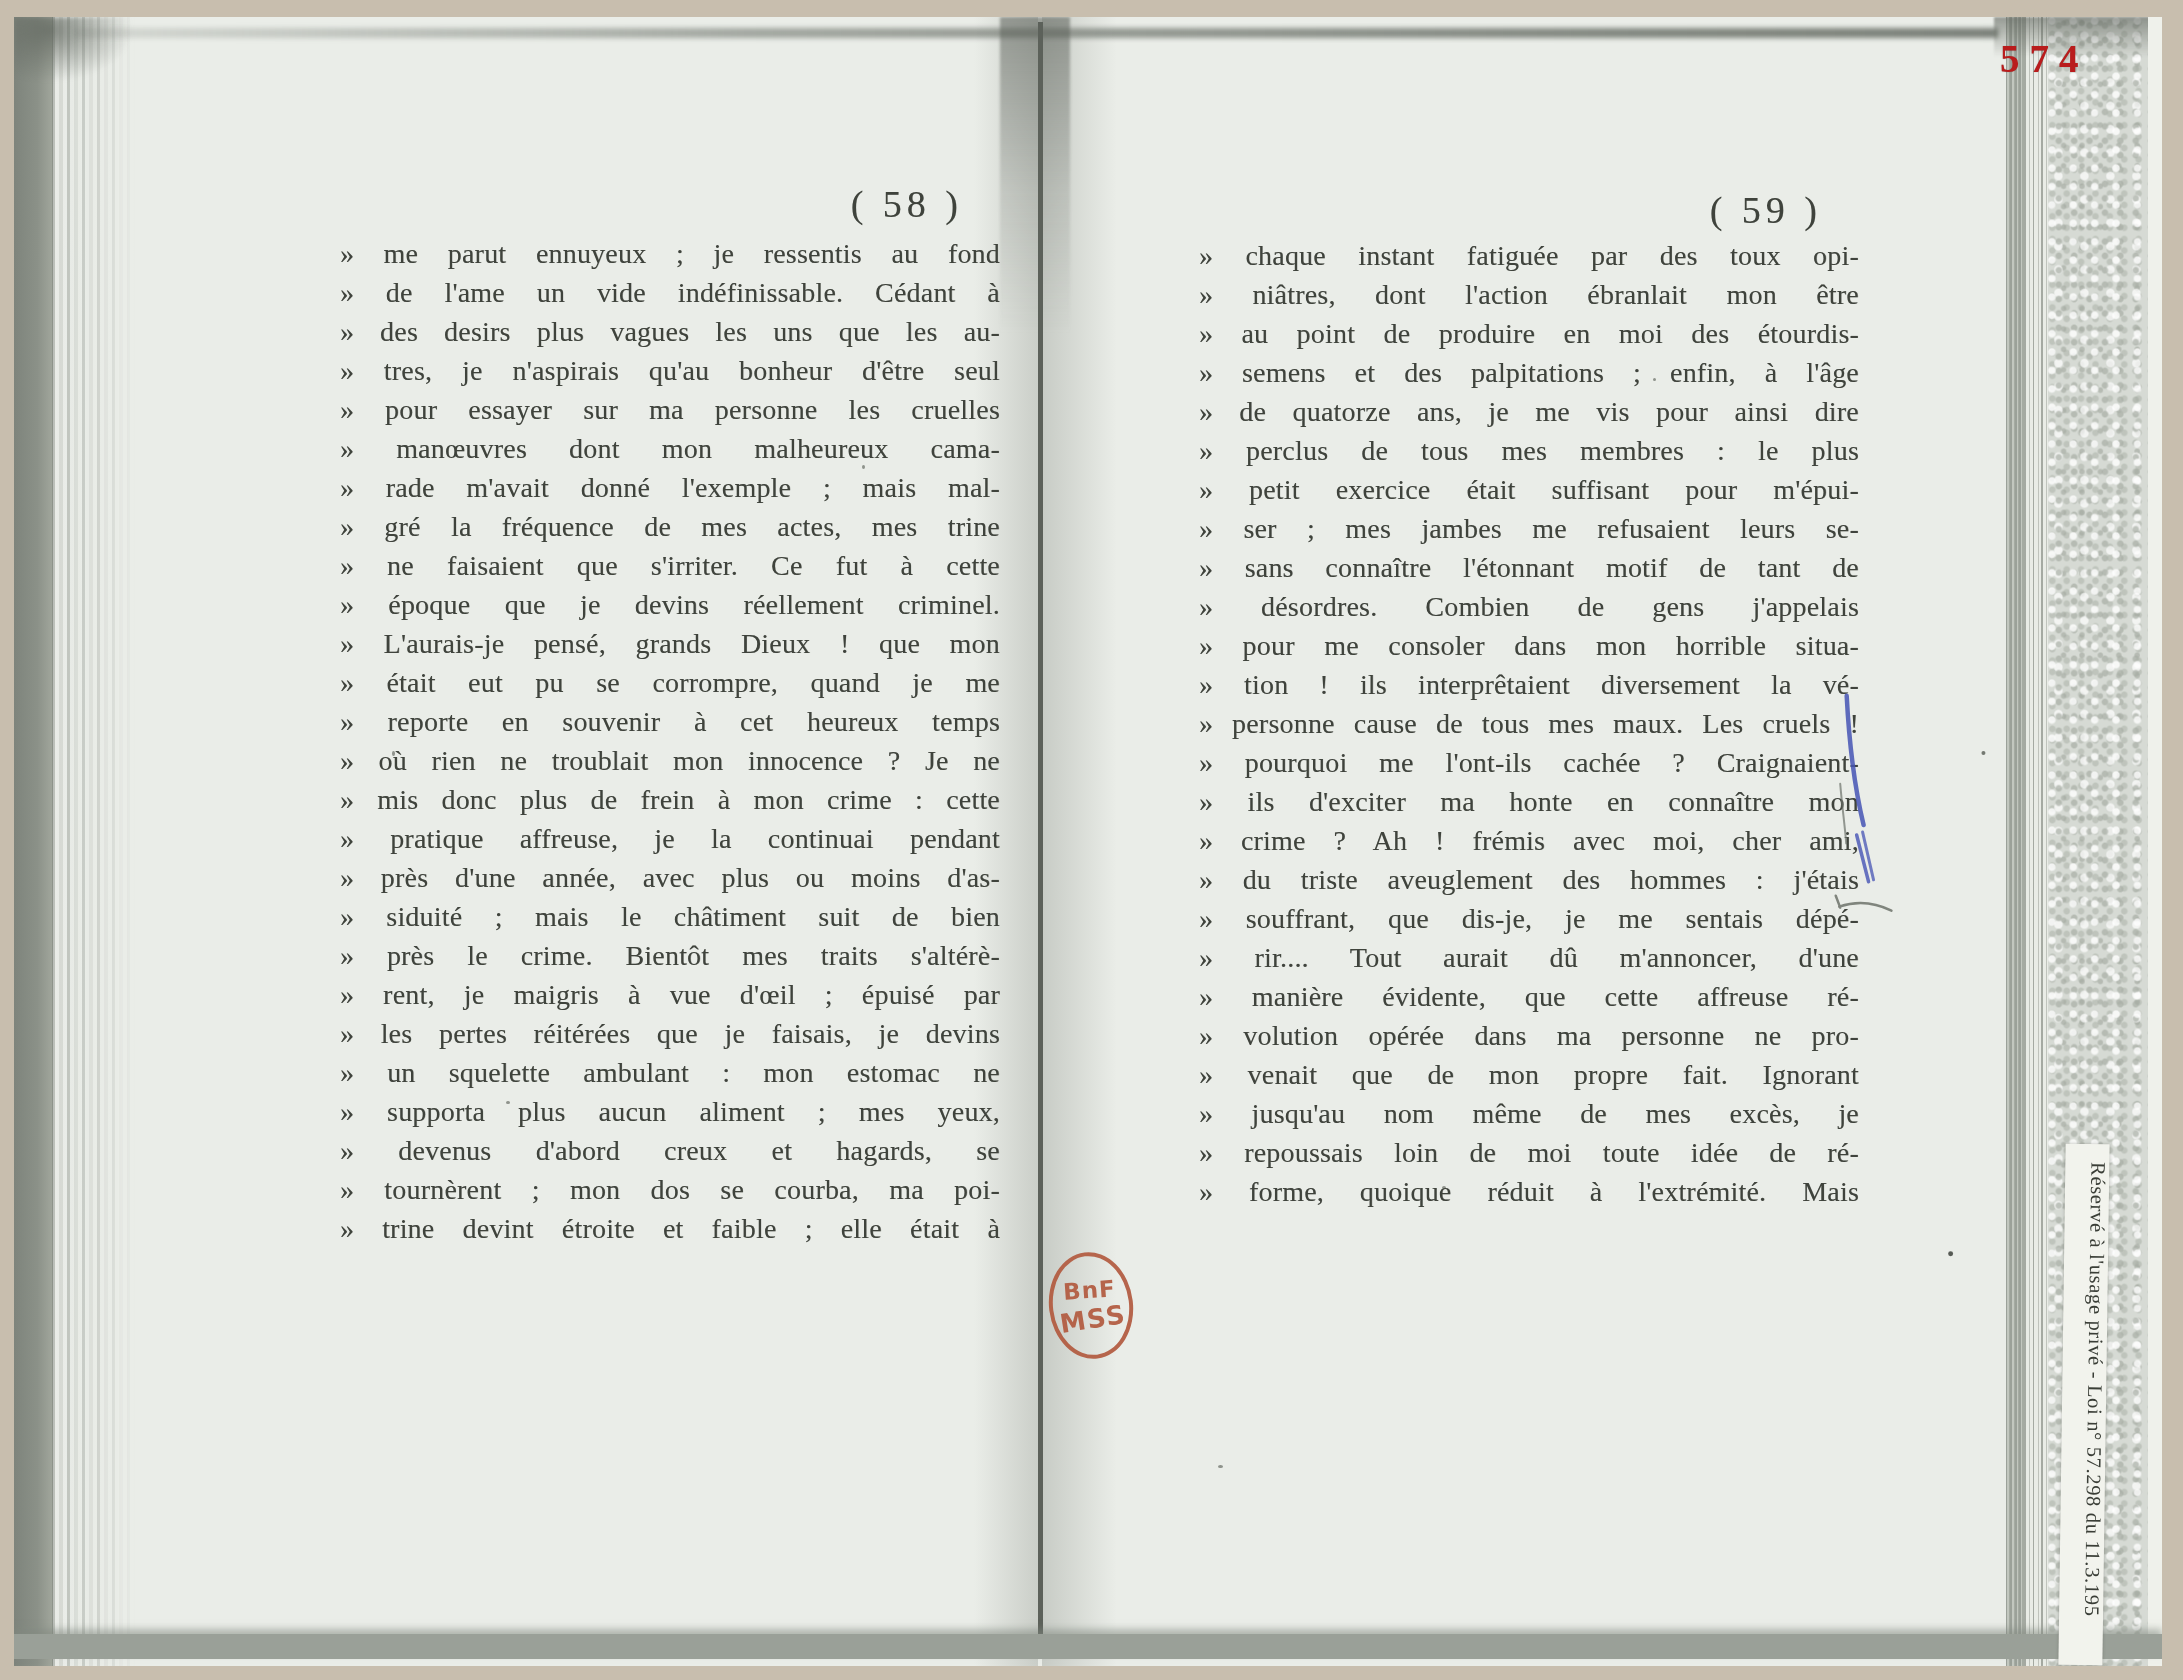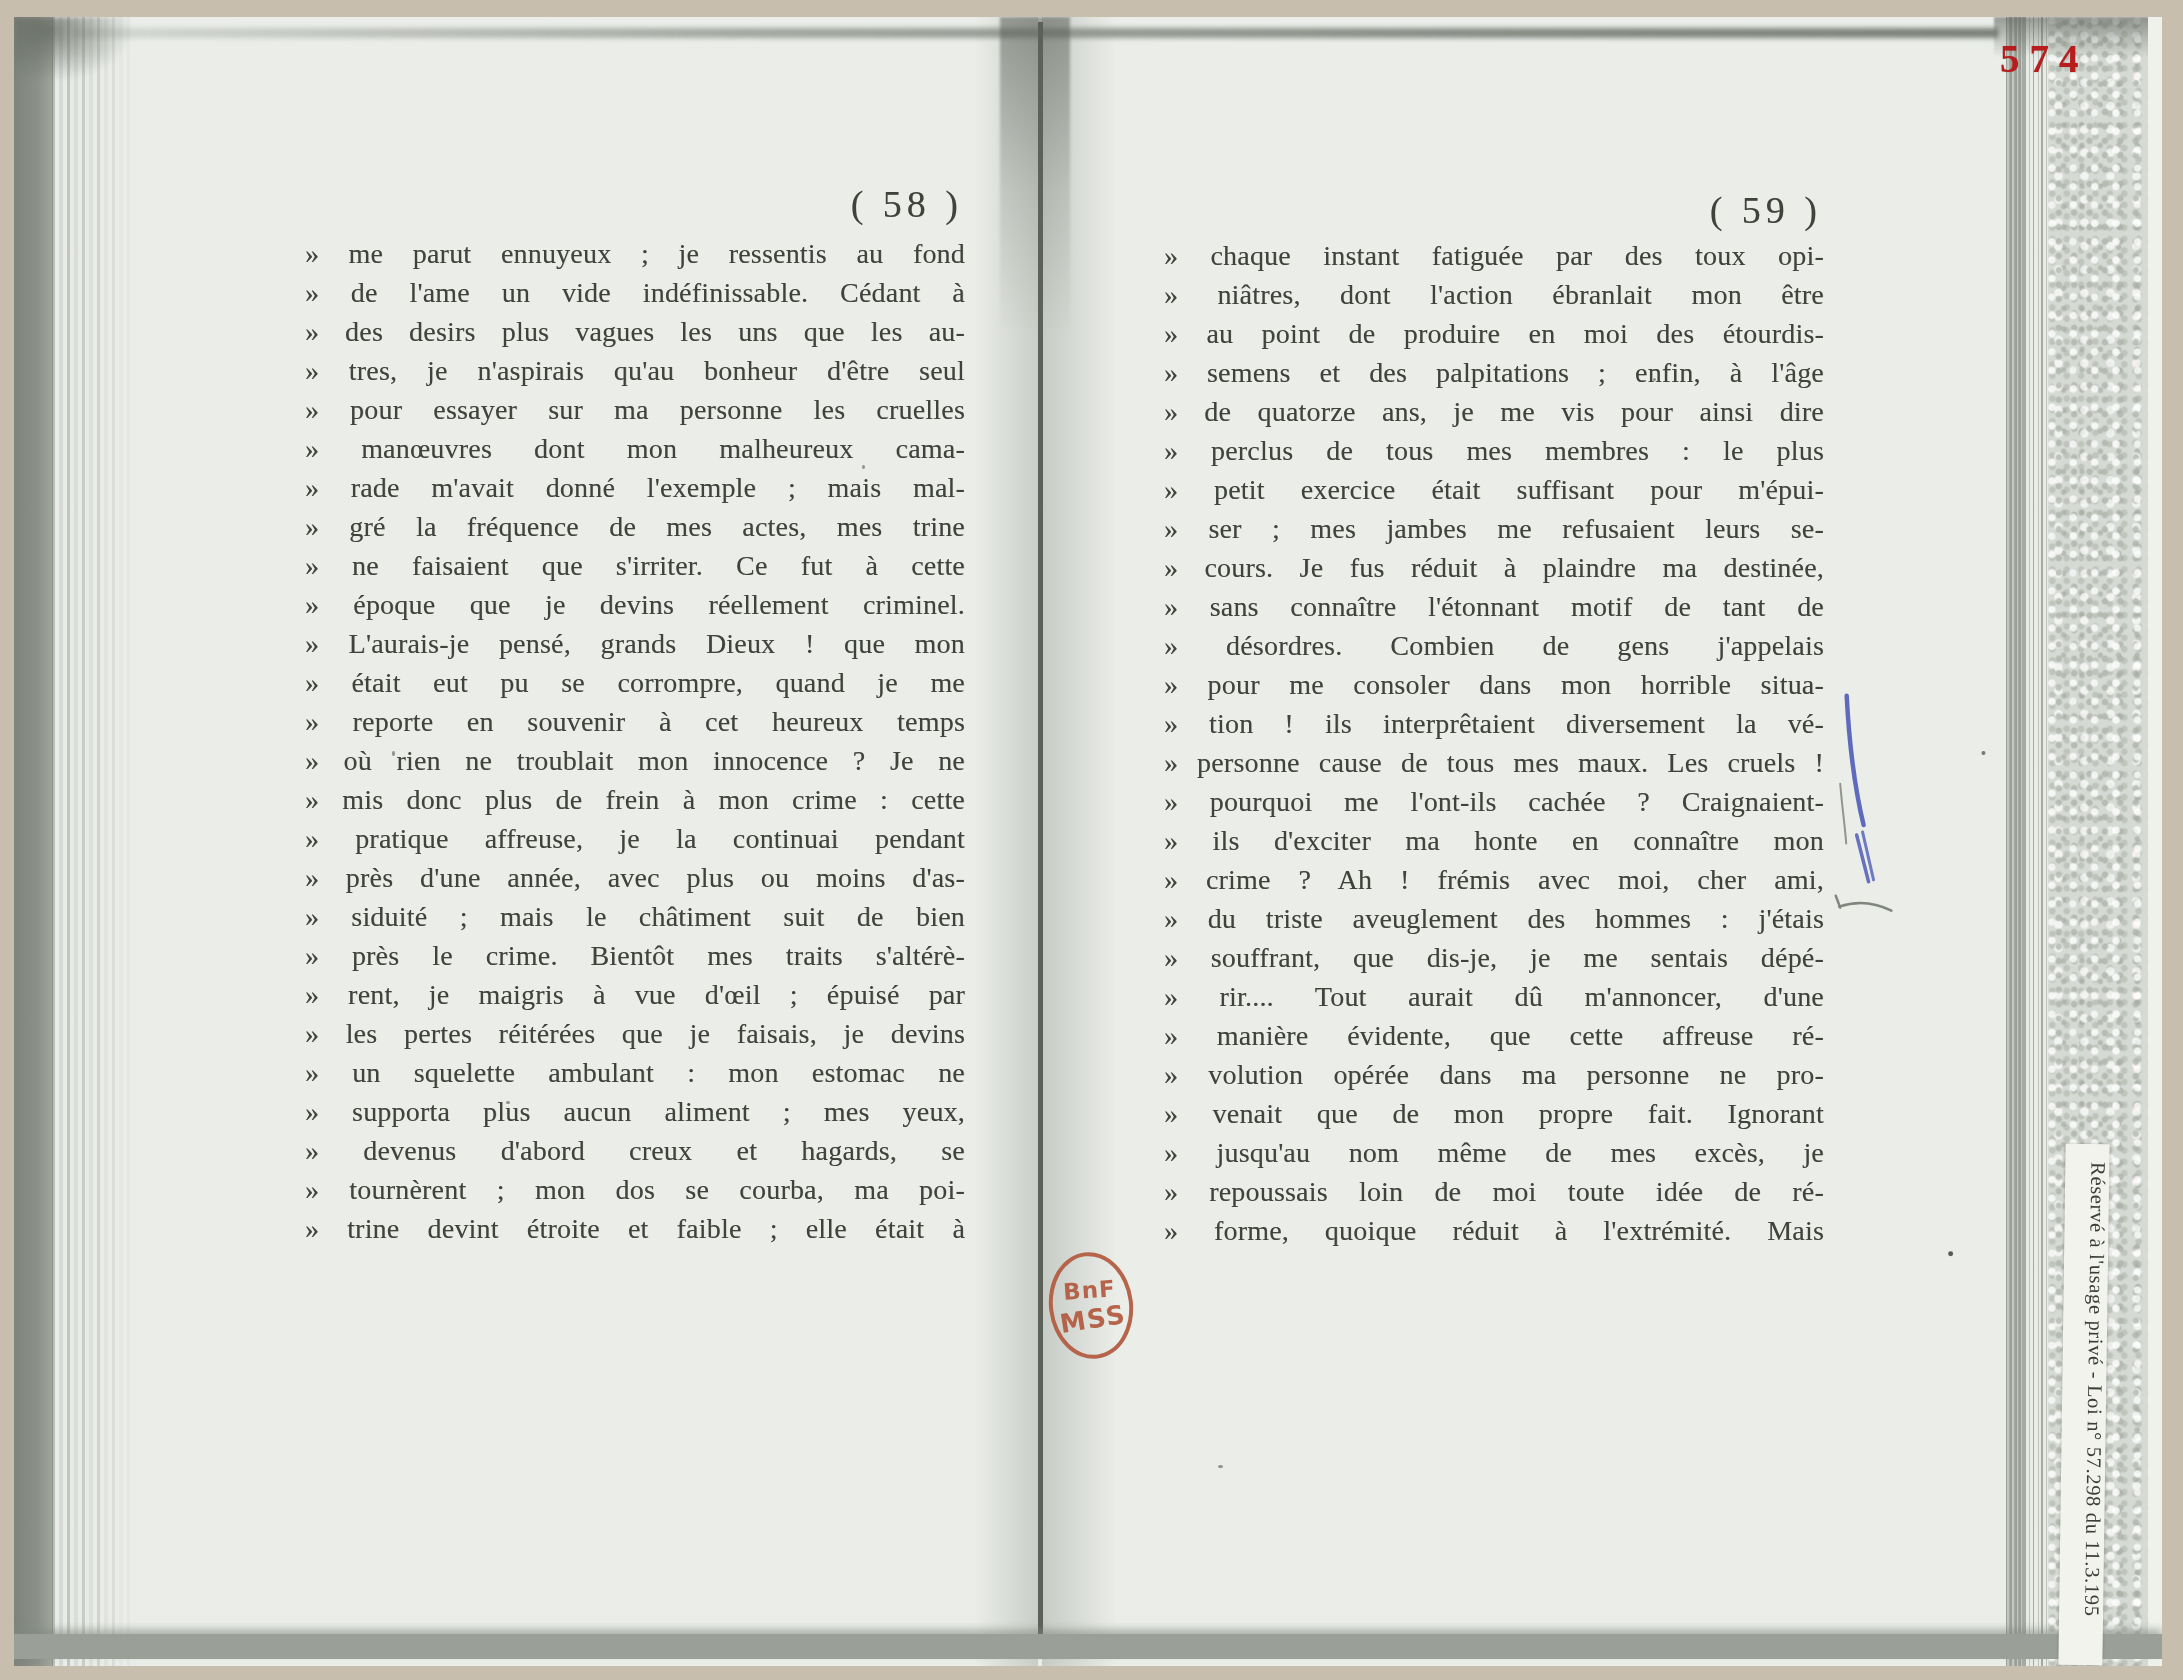--- a/index.html
+++ b/index.html
@@ -128,21 +128,21 @@
     position:absolute;width:658px;text-align:right;
     font-size:38px;color:#3f433c;letter-spacing:5px;
     text-shadow:0.2px 0.2px 0.5px rgba(63,67,60,.4);
   }
   .page-header.left{left:291px;top:165px;}
   .page-header.right{left:1150px;top:171px;}
   .page-text{
     position:absolute;width:660px;
     font-size:28px;line-height:39px;color:#3f433c;
     text-shadow:0.3px 0.3px 0.6px rgba(63,67,60,.38);
-    word-spacing:2.5px;letter-spacing:0.2px;
+    word-spacing:2.5px;letter-spacing:0.2px;margin-left:35px;
   }
   .page-text.left{left:291px;top:217px;}
   .page-text.right{left:1150px;top:219px;}
   .line{
     text-align:justify;text-align-last:justify;
     height:39px;overflow:visible;
   }
   .line .q{letter-spacing:0;}
   
   .marks{position:absolute;left:0;top:0;width:2148px;height:1649px;pointer-events:none;}
@@ -202,21 +202,20 @@
   <div class="page-header right">( 59 )</div>
   <div class="page-text right">
     <div class="line"><span class="q">»</span> <span class="t">chaque instant fatiguée par des toux opi-</span></div>
       <div class="line"><span class="q">»</span> <span class="t">niâtres, dont l'action ébranlait mon être</span></div>
       <div class="line"><span class="q">»</span> <span class="t">au point de produire en moi des étourdis-</span></div>
       <div class="line"><span class="q">»</span> <span class="t">semens et des palpitations ; enfin, à l'âge</span></div>
       <div class="line"><span class="q">»</span> <span class="t">de quatorze ans, je me vis pour ainsi dire</span></div>
       <div class="line"><span class="q">»</span> <span class="t">perclus de tous mes membres : le plus</span></div>
       <div class="line"><span class="q">»</span> <span class="t">petit exercice était suffisant pour m'épui-</span></div>
       <div class="line"><span class="q">»</span> <span class="t">ser ; mes jambes me refusaient leurs se-</span></div>
-      <div class="line"><span class="q">»</span> <span class="t">cours. Je fus réduit à plaindre ma destinée,</span></div>
       <div class="line"><span class="q">»</span> <span class="t">sans connaître l'étonnant motif de tant de</span></div>
       <div class="line"><span class="q">»</span> <span class="t">désordres.  Combien de gens j'appelais</span></div>
       <div class="line"><span class="q">»</span> <span class="t">pour me consoler dans mon horrible situa-</span></div>
       <div class="line"><span class="q">»</span> <span class="t">tion ! ils interprêtaient diversement la vé-</span></div>
       <div class="line"><span class="q">»</span> <span class="t">personne cause de tous mes maux. Les cruels !</span></div>
       <div class="line"><span class="q">»</span> <span class="t">pourquoi me l'ont-ils cachée ? Craignaient-</span></div>
       <div class="line"><span class="q">»</span> <span class="t">ils d'exciter ma honte en connaître mon</span></div>
       <div class="line"><span class="q">»</span> <span class="t">crime ?  Ah ! frémis avec moi, cher ami,</span></div>
       <div class="line"><span class="q">»</span> <span class="t">du triste aveuglement des hommes : j'étais</span></div>
       <div class="line"><span class="q">»</span> <span class="t">souffrant, que dis-je, je me sentais dépé-</span></div>

